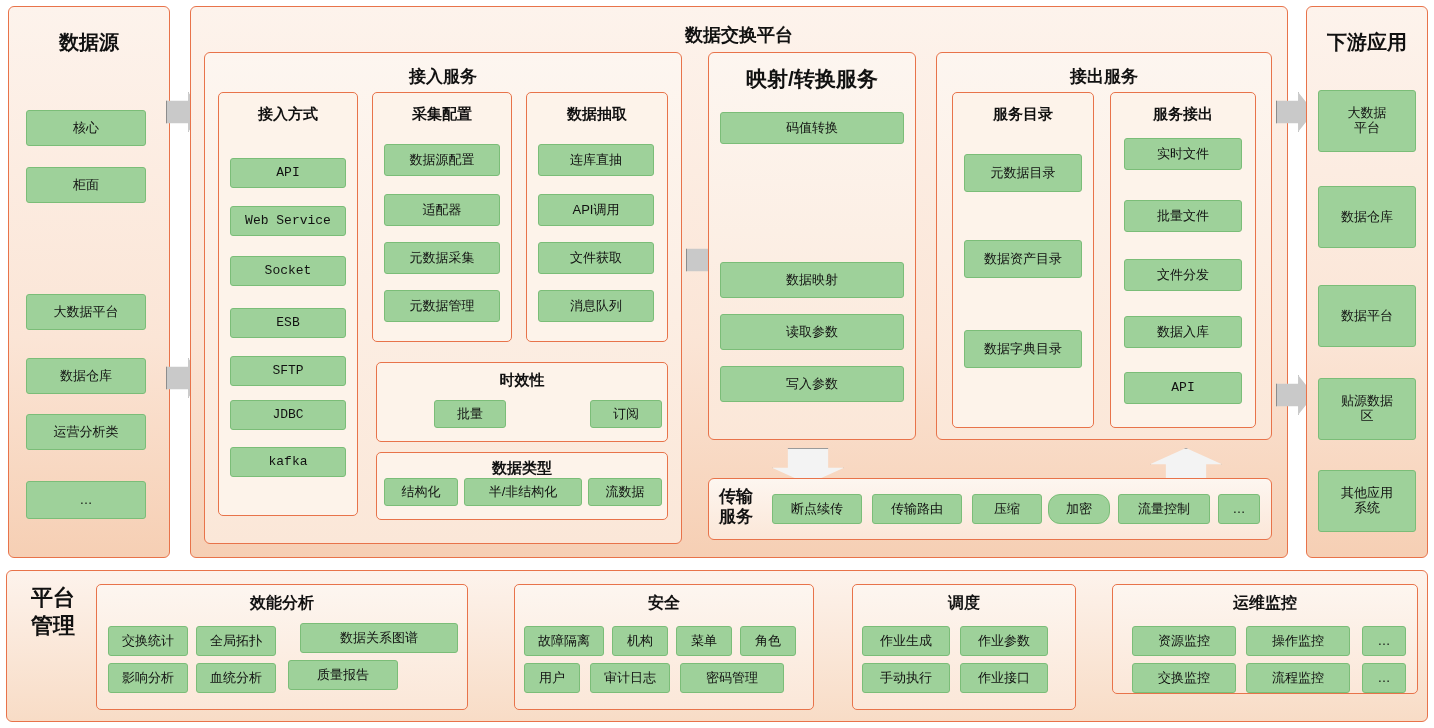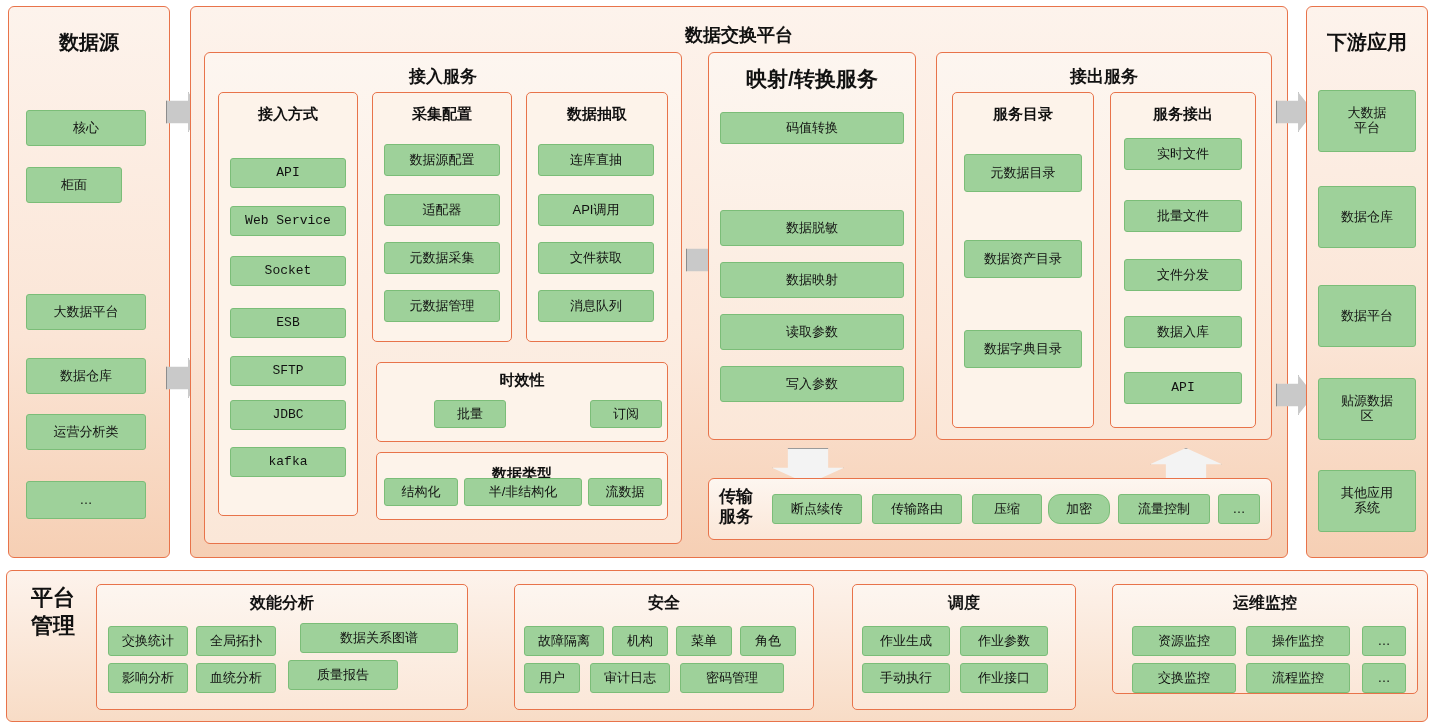--- a/index.html
+++ b/index.html
@@ -112,21 +112,21 @@
 </style>
 </head>
 <body>
 
 <div class="page">
 
   <div class="outer" style="left:8px;top:6px;width:162px;height:552px;">
     <div class="col-title" style="top:22px;">数据源</div>
   </div>
   <div class="green" style="left:26px;top:110px;width:120px;height:36px;">核心</div>
-  <div class="green" style="left:26px;top:167px;width:96px;height:36px;">柜面</div>
+  <div class="green" style="left:26px;top:167px;width:120px;height:36px;">柜面</div>
   <div class="green" style="left:26px;top:294px;width:120px;height:36px;">大数据平台</div>
   <div class="green" style="left:26px;top:358px;width:120px;height:36px;">数据仓库</div>
   <div class="green" style="left:26px;top:414px;width:120px;height:36px;">运营分析类</div>
   <div class="green" style="left:26px;top:481px;width:120px;height:38px;">…</div>
 
   <div class="arrow arrow-r" style="left:166px;top:92px;"></div>
   <div class="arrow arrow-r" style="left:166px;top:358px;"></div>
 
   <div class="outer" style="left:190px;top:6px;width:1098px;height:552px;">
     <div class="title" style="position:absolute;top:16px;width:100%;">数据交换平台</div>
@@ -163,33 +163,32 @@
   <div class="green" style="left:538px;top:242px;width:116px;height:32px;">文件获取</div>
   <div class="green" style="left:538px;top:290px;width:116px;height:32px;">消息队列</div>
 
   <div class="panel2" style="left:376px;top:362px;width:292px;height:80px;">
     <div class="title-sm" style="position:absolute;top:8px;width:100%;">时效性</div>
   </div>
   <div class="green" style="left:434px;top:400px;width:72px;height:28px;">批量</div>
   <div class="green" style="left:590px;top:400px;width:72px;height:28px;">订阅</div>
 
   <div class="panel2" style="left:376px;top:452px;width:292px;height:68px;">
-    <div class="title-sm" style="position:absolute;top:6px;width:100%;margin-top:6px;">数据类型</div>
+    <div class="title-sm" style="position:absolute;top:6px;width:100%;">数据类型</div>
   </div>
   <div class="green" style="left:384px;top:478px;width:74px;height:28px;">结构化</div>
   <div class="green" style="left:464px;top:478px;width:118px;height:28px;">半/非结构化</div>
   <div class="green" style="left:588px;top:478px;width:74px;height:28px;">流数据</div>
 
   <div class="arrow arrow-r" style="left:686px;top:240px;"></div>
 
   <div class="panel" style="left:708px;top:52px;width:208px;height:388px;">
     <div class="title-sm" style="position:absolute;top:12px;width:100%;font-size:21px;">映射/转换服务</div>
   </div>
   <div class="green" style="left:720px;top:112px;width:184px;height:32px;">码值转换</div>
-  <div class="green" style="left:720px;top:210px;width:184px;height:36px;">数据脱敏</div>
   <div class="green" style="left:720px;top:262px;width:184px;height:36px;">数据映射</div>
   <div class="green" style="left:720px;top:314px;width:184px;height:36px;">读取参数</div>
   <div class="green" style="left:720px;top:366px;width:184px;height:36px;">写入参数</div>
 
   <div class="panel" style="left:936px;top:52px;width:336px;height:388px;">
     <div class="title-sm" style="position:absolute;top:12px;width:100%;font-size:17px;">接出服务</div>
   </div>
 
   <div class="panel2" style="left:952px;top:92px;width:142px;height:336px;">
     <div class="title-sm" style="position:absolute;top:12px;width:100%;">服务目录</div>

